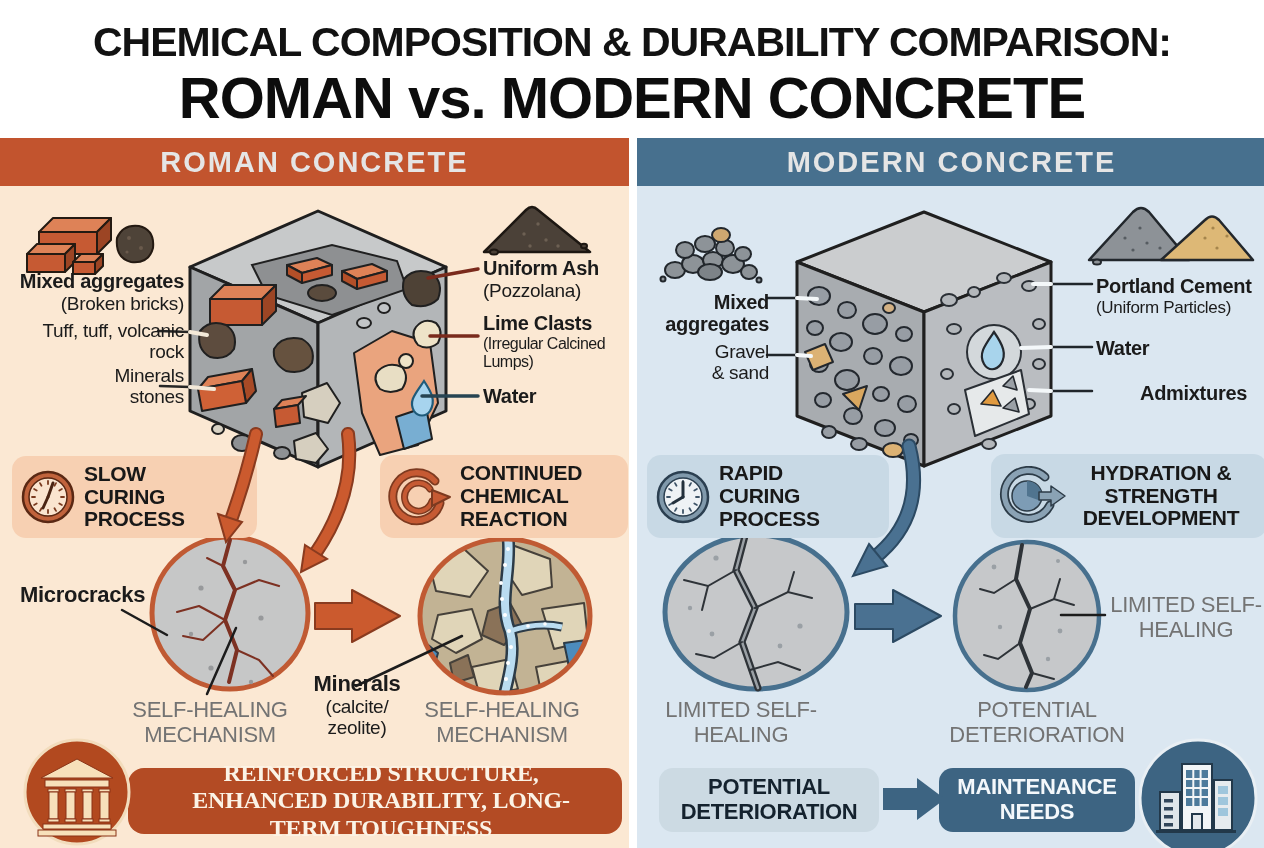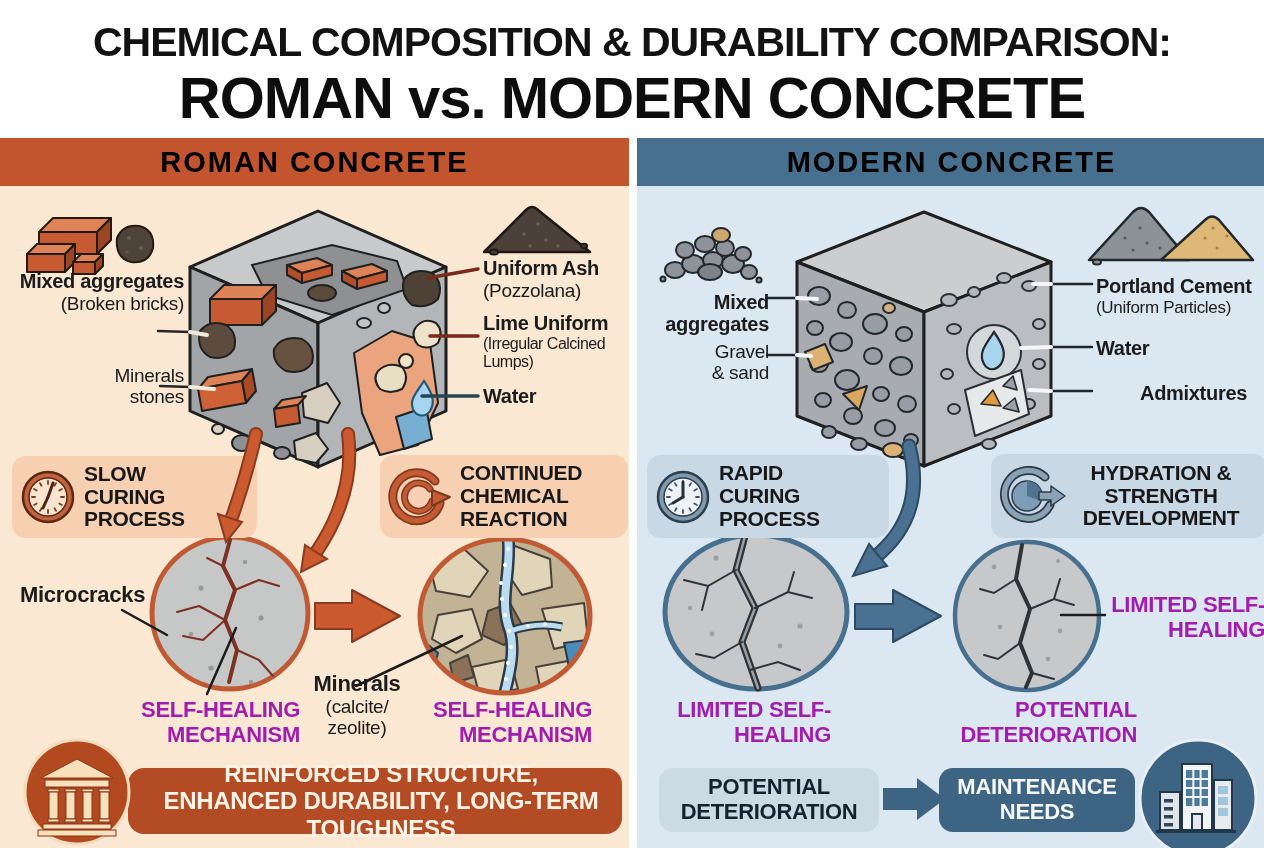--- a/index.html
+++ b/index.html
@@ -7,35 +7,35 @@
        font-family:"Liberation Sans",sans-serif;color:var(--ink,#1a1a1a);}
   .abs{position:absolute;}
   .title-wrap{position:absolute;left:0;top:0;width:1264px;height:138px;background:#fff;
               display:flex;flex-direction:column;align-items:center;justify-content:flex-start;}
   .t1{margin-top:22px;font-size:41px;font-weight:bold;letter-spacing:-1px;color:#121212;line-height:1;}
   .t2{margin-top:6px;font-size:58px;font-weight:bold;letter-spacing:-1px;color:#0d0d0d;line-height:1;}
   .panel{position:absolute;top:138px;width:629px;height:710px;overflow:hidden;}
   .panel.roman{left:0;background:var(--roman-bg,#fbe8d3);}
   .panel.modern{left:637px;background:var(--modern-bg,#dbe7f1);}
   .phead{position:absolute;top:0;left:0;right:0;height:48px;display:flex;align-items:center;justify-content:center;
-         color:#000000;font-weight:bold;font-size:29px;letter-spacing:2px;}
+         color:#e5e5e5;font-weight:bold;font-size:29px;letter-spacing:2px;}
   .roman .phead{background:var(--roman-accent,#c2542e);}
   .modern .phead{background:var(--modern-accent,#47708e);}
   .lbl{position:absolute;font-weight:bold;font-size:20px;line-height:1.12;letter-spacing:-0.3px;color:#1b1b1b;z-index:6;}
   .sub{font-weight:normal;font-size:19px;}
   .sub-sm{font-weight:normal;font-size:16px;letter-spacing:-0.5px;}
   .right{text-align:right;padding-left:6px;}
   .center{text-align:center;}
   .badge{position:absolute;display:flex;align-items:center;gap:8px;border-radius:14px;padding:0 8px;z-index:4;}
   .roman .badge{background:var(--roman-badge-bg,#f7d0b2);}
   .modern .badge{background:var(--modern-badge-bg,#c8d9e5);}
   .badge .btxt{font-weight:bold;font-size:21px;line-height:1.08;letter-spacing:-0.3px;color:#181818;}
-  .caption{position:absolute;font-weight:bold;font-size:22px;line-height:1.12;letter-spacing:-0.3px;color:#a21caf;text-align:right;z-index:6;}
+  .caption{position:absolute;font-weight:normal;font-size:22px;line-height:1.12;letter-spacing:-0.3px;color:#737373;text-align:center;z-index:6;}
   .banner{position:absolute;left:128px;top:630px;width:494px;height:66px;background:var(--roman-banner-bg,#b34b24);
-          border-radius:16px;display:flex;align-items:center;justify-content:center;z-index:4;}
+          border-radius:16px;display:flex;align-items:center;justify-content:center;z-index:4;font-family:Liberation Serif, serif;}
   .banner span{color:#fbf3e6;font-weight:bold;font-size:24px;line-height:1.15;letter-spacing:-0.3px;text-align:center;padding:0 18px 0 30px;}
   .pill{position:absolute;border-radius:14px;display:flex;align-items:center;justify-content:center;z-index:4;}
   .pill span{font-weight:bold;font-size:22px;line-height:1.12;text-align:center;letter-spacing:-0.3px;}
   .pill.light{background:var(--modern-pill-light,#ccdae3);}
   .pill.light span{color:#14222e;}
   .pill.dark{background:var(--modern-dark,#3d6482);}
   .pill.dark span{color:#f4f8fb;}
   svg{display:block;}
   .overlay{position:absolute;inset:0;z-index:5;pointer-events:none;}
   .illus{z-index:2;}
@@ -124,25 +124,26 @@
       <circle cx="224" cy="158" r="7" fill="#eee3c8"></circle>
       <polygon points="214,214 244,204 250,236 222,246" fill="#78aed2"></polygon>
       <ellipse cx="182" cy="120" rx="7" ry="5" fill="#c2c5c7"></ellipse>
       <ellipse cx="202" cy="105" rx="6" ry="5" fill="#c2c5c7"></ellipse>
     </g>
     <path d="M242,178 C250,190 254,198 248,208 C244,214 236,214 232,208 C226,198 234,190 242,178 Z" fill="#a7d4ee" stroke="#1f5b7a" stroke-width="2.2"></path>
   </svg>
 
   <div class="lbl right" style="left:0px;top:132px;width:178px;">Mixed aggregates</div>
   <div class="lbl sub right" style="left:0px;top:155px;width:178px;">(Broken bricks)</div>
+  <div class="lbl sub right" style="left:28px;top:182px;width:150px;">Tuff, tuff, volcanic rock</div>
   <div class="lbl sub right" style="left:78px;top:227px;width:100px;">Minerals stones</div>
 
   <div class="lbl" style="left:483px;top:119px;width:150px;">Uniform Ash</div>
   <div class="lbl sub" style="left:483px;top:142px;width:150px;">(Pozzolana)</div>
-  <div class="lbl" style="left:483px;top:174px;width:150px;">Lime Uniform</div>
+  <div class="lbl" style="left:483px;top:174px;width:150px;">Lime Clasts</div>
   <div class="lbl sub-sm" style="left:483px;top:197px;width:146px;">(Irregular Calcined Lumps)</div>
   <div class="lbl" style="left:483px;top:247px;width:120px;">Water</div>
 
   <div class="badge" style="left:12px;top:318px;width:229px;height:82px;">
     <svg width="56" height="56" viewBox="0 0 56 56">
       <circle cx="28" cy="28" r="25" fill="#c1633c" stroke="#5a2813" stroke-width="2.5"></circle>
       <circle cx="28" cy="28" r="19" fill="#fae4cf" stroke="#5a2813" stroke-width="1.5"></circle>
       <g stroke="#7a3a1f" stroke-width="1.8" stroke-linecap="round">
         <line x1="28" y1="12" x2="28" y2="15"></line>
           <line x1="36" y1="14.1" x2="34.5" y2="16.7"></line>

